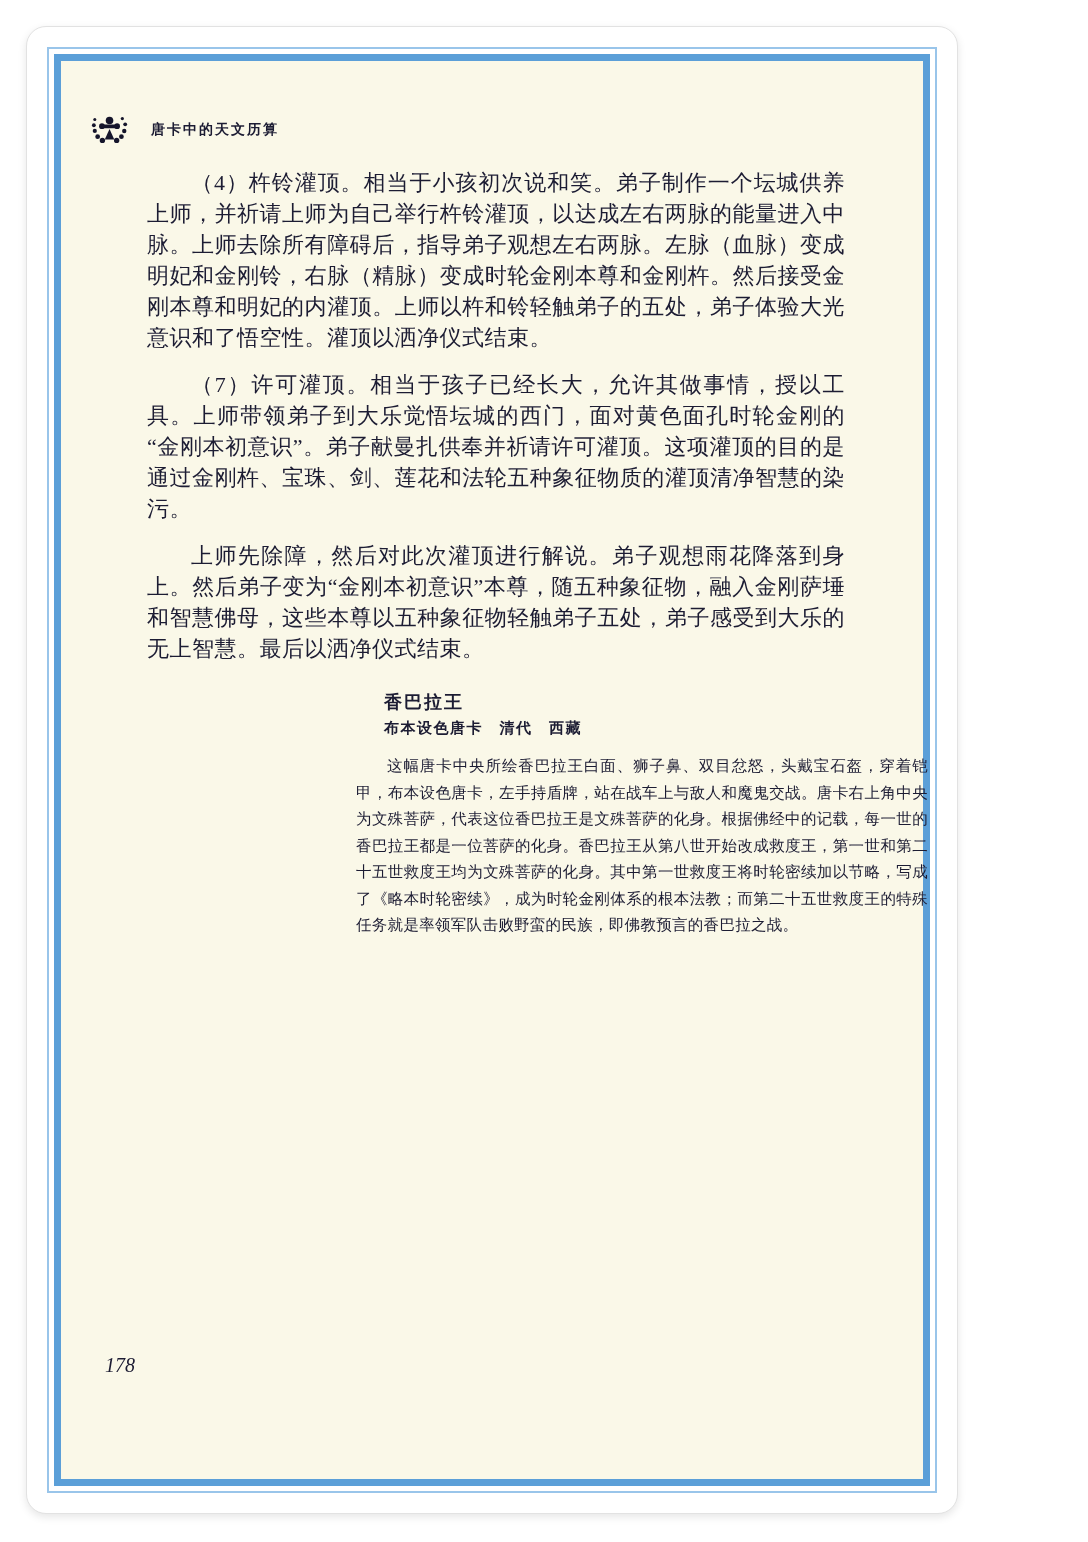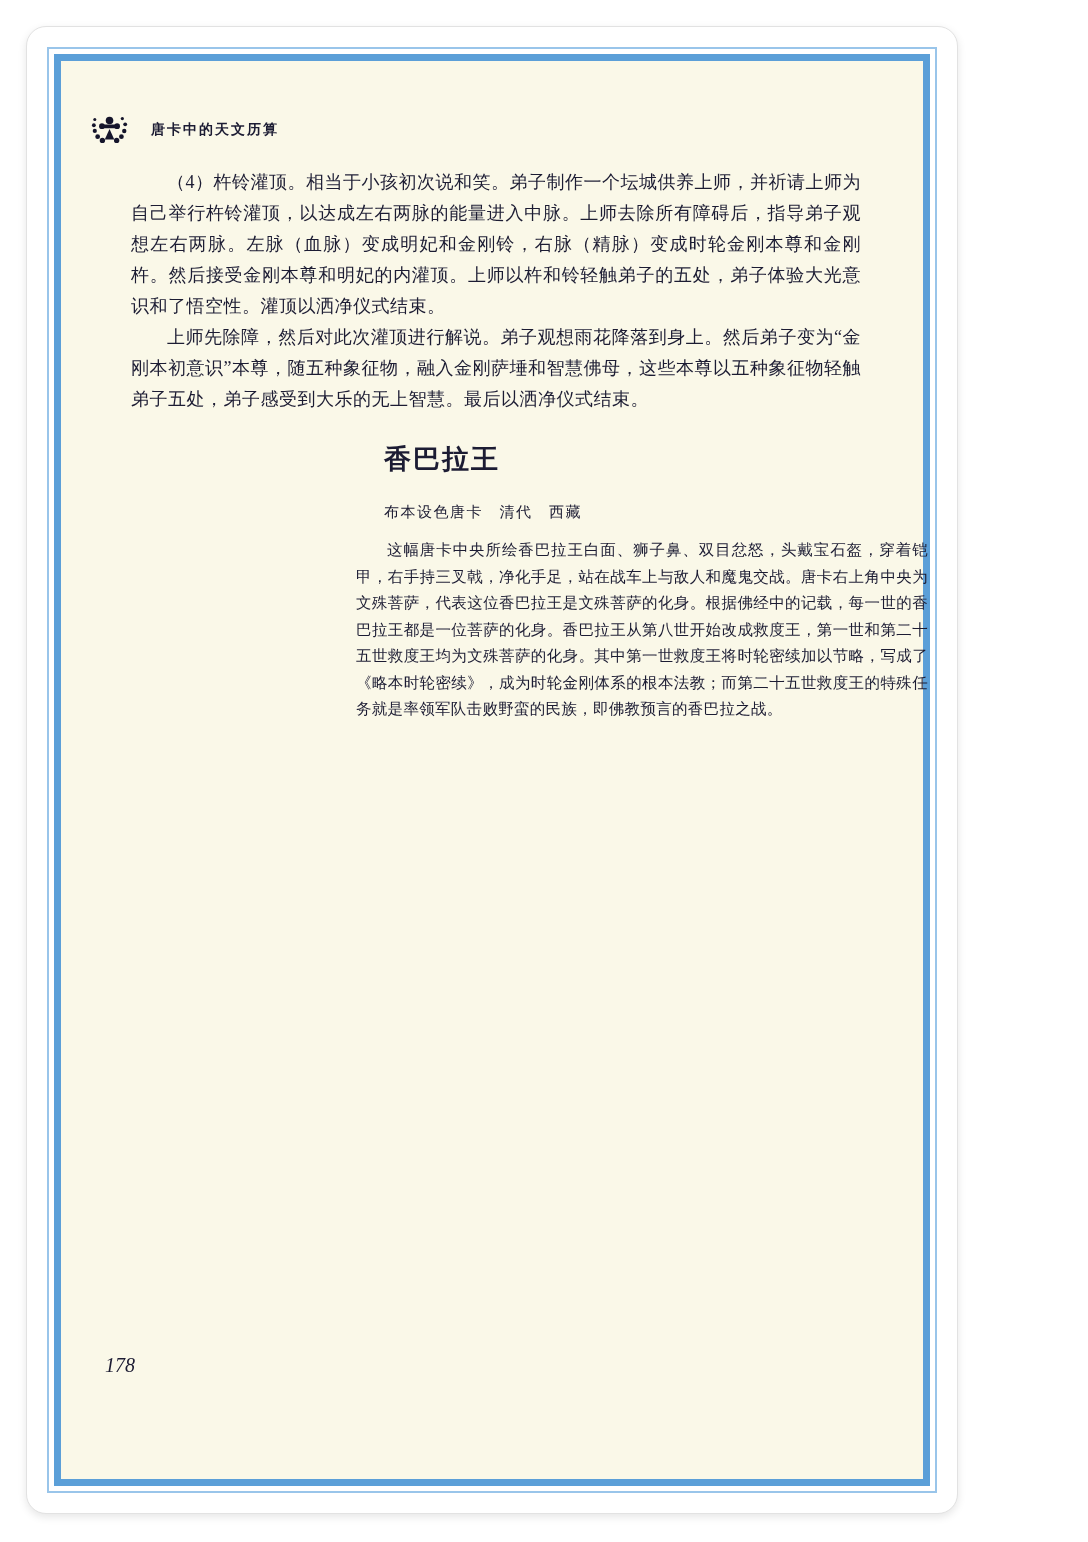--- a/index.html
+++ b/index.html
@@ -48,43 +48,43 @@
     height: 42px;
     margin-bottom: 16px;
   }
   .brand-title {
     font-family: "Liberation Sans", "DejaVu Sans", sans-serif;
     font-size: 14px;
     font-weight: bold;
     letter-spacing: 2px;
   }
   .body-text p {
-    margin: 0;
+    margin: 16px;
     text-indent: 2em;
     text-align: justify;
-    font-size: 18px;
+    font-size: 22px;
     line-height: 31px;
     letter-spacing: 0.5px;
   }
   .plate {
     margin-top: 26px;
     margin-left: 225px;
     width: 572px;
   }
   .plate-title {
-    margin: 0 0 26px 28px;
-    font-size: 27px;
+    margin: 0 0 5px 28px;
+    font-size: 18px;
     font-weight: bold;
     letter-spacing: 2px;
     font-family: Liberation Mono, monospace;
   }
   .plate-medium {
     margin-left: 28px;
     font-size: 15px;
-    font-weight: normal;
+    font-weight: bold;
     letter-spacing: 1.5px;
     font-family: "Liberation Sans", "DejaVu Sans", sans-serif;
   }
   .plate-caption {
     margin: 15px 0 0 0;
     font-size: 15.5px;
     line-height: 26.5px;
     text-indent: 2em;
     text-align: justify;
     letter-spacing: 0.3px;
@@ -126,27 +126,28 @@
               <circle cx="27.5" cy="14" r="3.0"></circle>
               <rect x="11" y="12.2" width="17" height="4" rx="2"></rect>
               <polygon points="19.5,17 14.5,28 24.5,28"></polygon>
             </g>
           </svg>
           <span class="brand-title">唐卡中的天文历算</span>
         </div>
 
         <main class="body-text">
           <p>（4）杵铃灌顶。相当于小孩初次说和笑。弟子制作一个坛城供养上师，并祈请上师为自己举行杵铃灌顶，以达成左右两脉的能量进入中脉。上师去除所有障碍后，指导弟子观想左右两脉。左脉（血脉）变成明妃和金刚铃，右脉（精脉）变成时轮金刚本尊和金刚杵。然后接受金刚本尊和明妃的内灌顶。上师以杵和铃轻触弟子的五处，弟子体验大光意识和了悟空性。灌顶以洒净仪式结束。</p>
+          <p>（7）许可灌顶。相当于孩子已经长大，允许其做事情，授以工具。上师带领弟子到大乐觉悟坛城的西门，面对黄色面孔时轮金刚的“金刚本初意识”。弟子献曼扎供奉并祈请许可灌顶。这项灌顶的目的是通过金刚杵、宝珠、剑、莲花和法轮五种象征物质的灌顶清净智慧的染污。</p>
           <p>上师先除障，然后对此次灌顶进行解说。弟子观想雨花降落到身上。然后弟子变为“金刚本初意识”本尊，随五种象征物，融入金刚萨埵和智慧佛母，这些本尊以五种象征物轻触弟子五处，弟子感受到大乐的无上智慧。最后以洒净仪式结束。</p>
         </main>
 
         <section class="plate">
           <h3 class="plate-title">香巴拉王</h3>
           <div class="plate-medium">布本设色唐卡　清代　西藏</div>
-          <p class="plate-caption">这幅唐卡中央所绘香巴拉王白面、狮子鼻、双目忿怒，头戴宝石盔，穿着铠甲，右手持三叉戟，净化手足，站在战车上与敌人和魔鬼交战。唐卡右上角中央为文殊菩萨，代表这位香巴拉王是文殊菩萨的化身。根据佛经中的记载，每一世的香巴拉王都是一位菩萨的化身。香巴拉王从第八世开始改成救度王，第一世和第二十五世救度王均为文殊菩萨的化身。其中第一世救度王将时轮密续加以节略，写成了《略本时轮密续》，成为时轮金刚体系的根本法教；而第二十五世救度王的特殊任务就是率领军队击败野蛮的民族，即佛教预言的香巴拉之战。</p>
+          <p class="plate-caption">这幅唐卡中央所绘香巴拉王白面、狮子鼻、双目忿怒，头戴宝石盔，穿着铠甲，布本设色唐卡，左手持盾牌，站在战车上与敌人和魔鬼交战。唐卡右上角中央为文殊菩萨，代表这位香巴拉王是文殊菩萨的化身。根据佛经中的记载，每一世的香巴拉王都是一位菩萨的化身。香巴拉王从第八世开始改成救度王，第一世和第二十五世救度王均为文殊菩萨的化身。其中第一世救度王将时轮密续加以节略，写成了《略本时轮密续》，成为时轮金刚体系的根本法教；而第二十五世救度王的特殊任务就是率领军队击败野蛮的民族，即佛教预言的香巴拉之战。</p>
         </section>
 
         <div class="page-number">178</div>
 
       </div>
     </div>
   </div>
 </div>
 
 </body></html>

